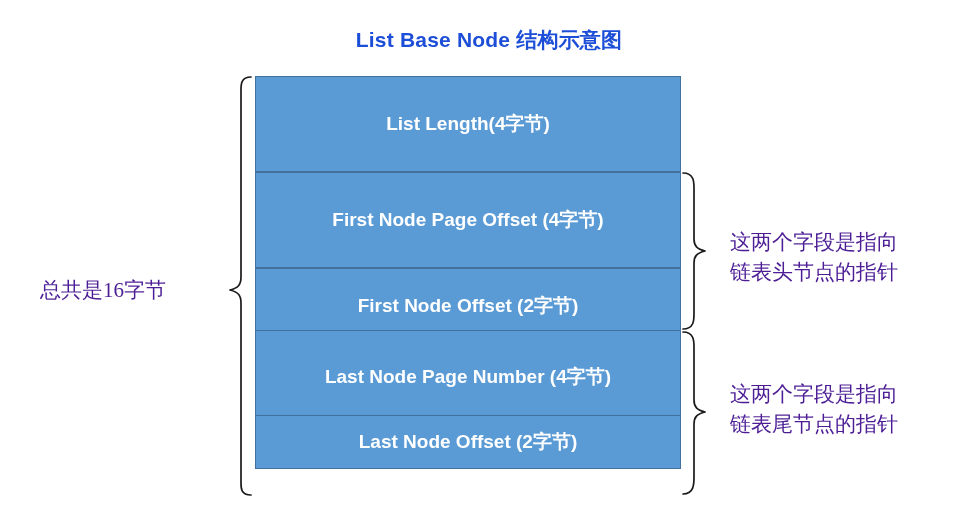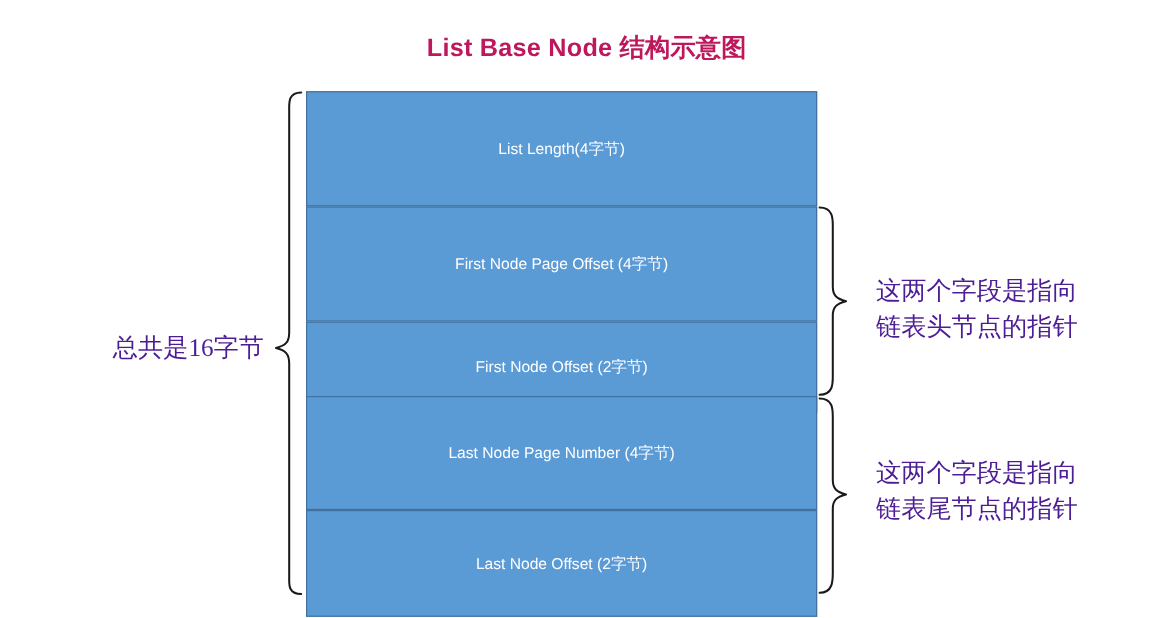--- a/index.html
+++ b/index.html
@@ -26,21 +26,21 @@
   
   #diagram-title {
     position: absolute;
     left: 0;
     top: 26px;
     width: 978px;
     text-align: center;
     font-family: "Liberation Sans", sans-serif;
     font-size: 21px;
     font-weight: bold;
-    color: #be185d;
+    color: #1d4ed8;
     letter-spacing: 0.2px;
     white-space: nowrap;
   }
 
   
   #struct-stack {
     position: absolute;
     left: 255px;
     top: 76px;
     width: 426px;
@@ -52,22 +52,22 @@
     left: 0;
     width: 426px;
     box-sizing: border-box;
     background: #5b9bd5;
     border: 1px solid #41719c;
     display: flex;
     align-items: center;
     justify-content: center;
     color: #ffffff;
     font-family: "Liberation Sans", sans-serif;
-    font-size: 13px;
-    font-weight: 400;
+    font-size: 19px;
+    font-weight: 700;
     line-height: 1.2;
     white-space: nowrap;
   }
 
   
   #brace-layer {
     position: absolute;
     left: 0;
     top: 0;
     width: 978px;
@@ -82,21 +82,20 @@
     font-size: 21px;
     color: #4c1d95;
     line-height: 1.42;
     white-space: pre-line;
   }
 
   #left-annotation {
     left: 40px;
     top: 276px;
     width: 180px;
-    text-align: right;
   }
 
   #right-annotation-head {
     left: 730px;
     top: 228px;
     width: 240px;
     text-align: left;
   }
 
   #right-annotation-tail {
@@ -119,21 +118,21 @@
     </div>
     <div class="field-box" style="top:96px;  height:96px;">
       <span>First Node Page Offset (4字节)</span>
     </div>
     <div class="field-box" style="top:192px; height:76px;">
       <span>First Node Offset (2字节)</span>
     </div>
     <div class="field-box" style="top:254px; height:95px;">
       <span>Last Node Page Number (4字节)</span>
     </div>
-    <div class="field-box" style="top:349px; height:89px;">
+    <div class="field-box" style="top:339px; height:54px;">
       <span>Last Node Offset (2字节)</span>
     </div>
   </div>
 
   <svg id="brace-layer" viewBox="0 0 978 515">
 
     <path d="M 251 77
              C 240 77, 241 86, 241 92
              L 241 277
              C 241 285, 238 288, 230 290

